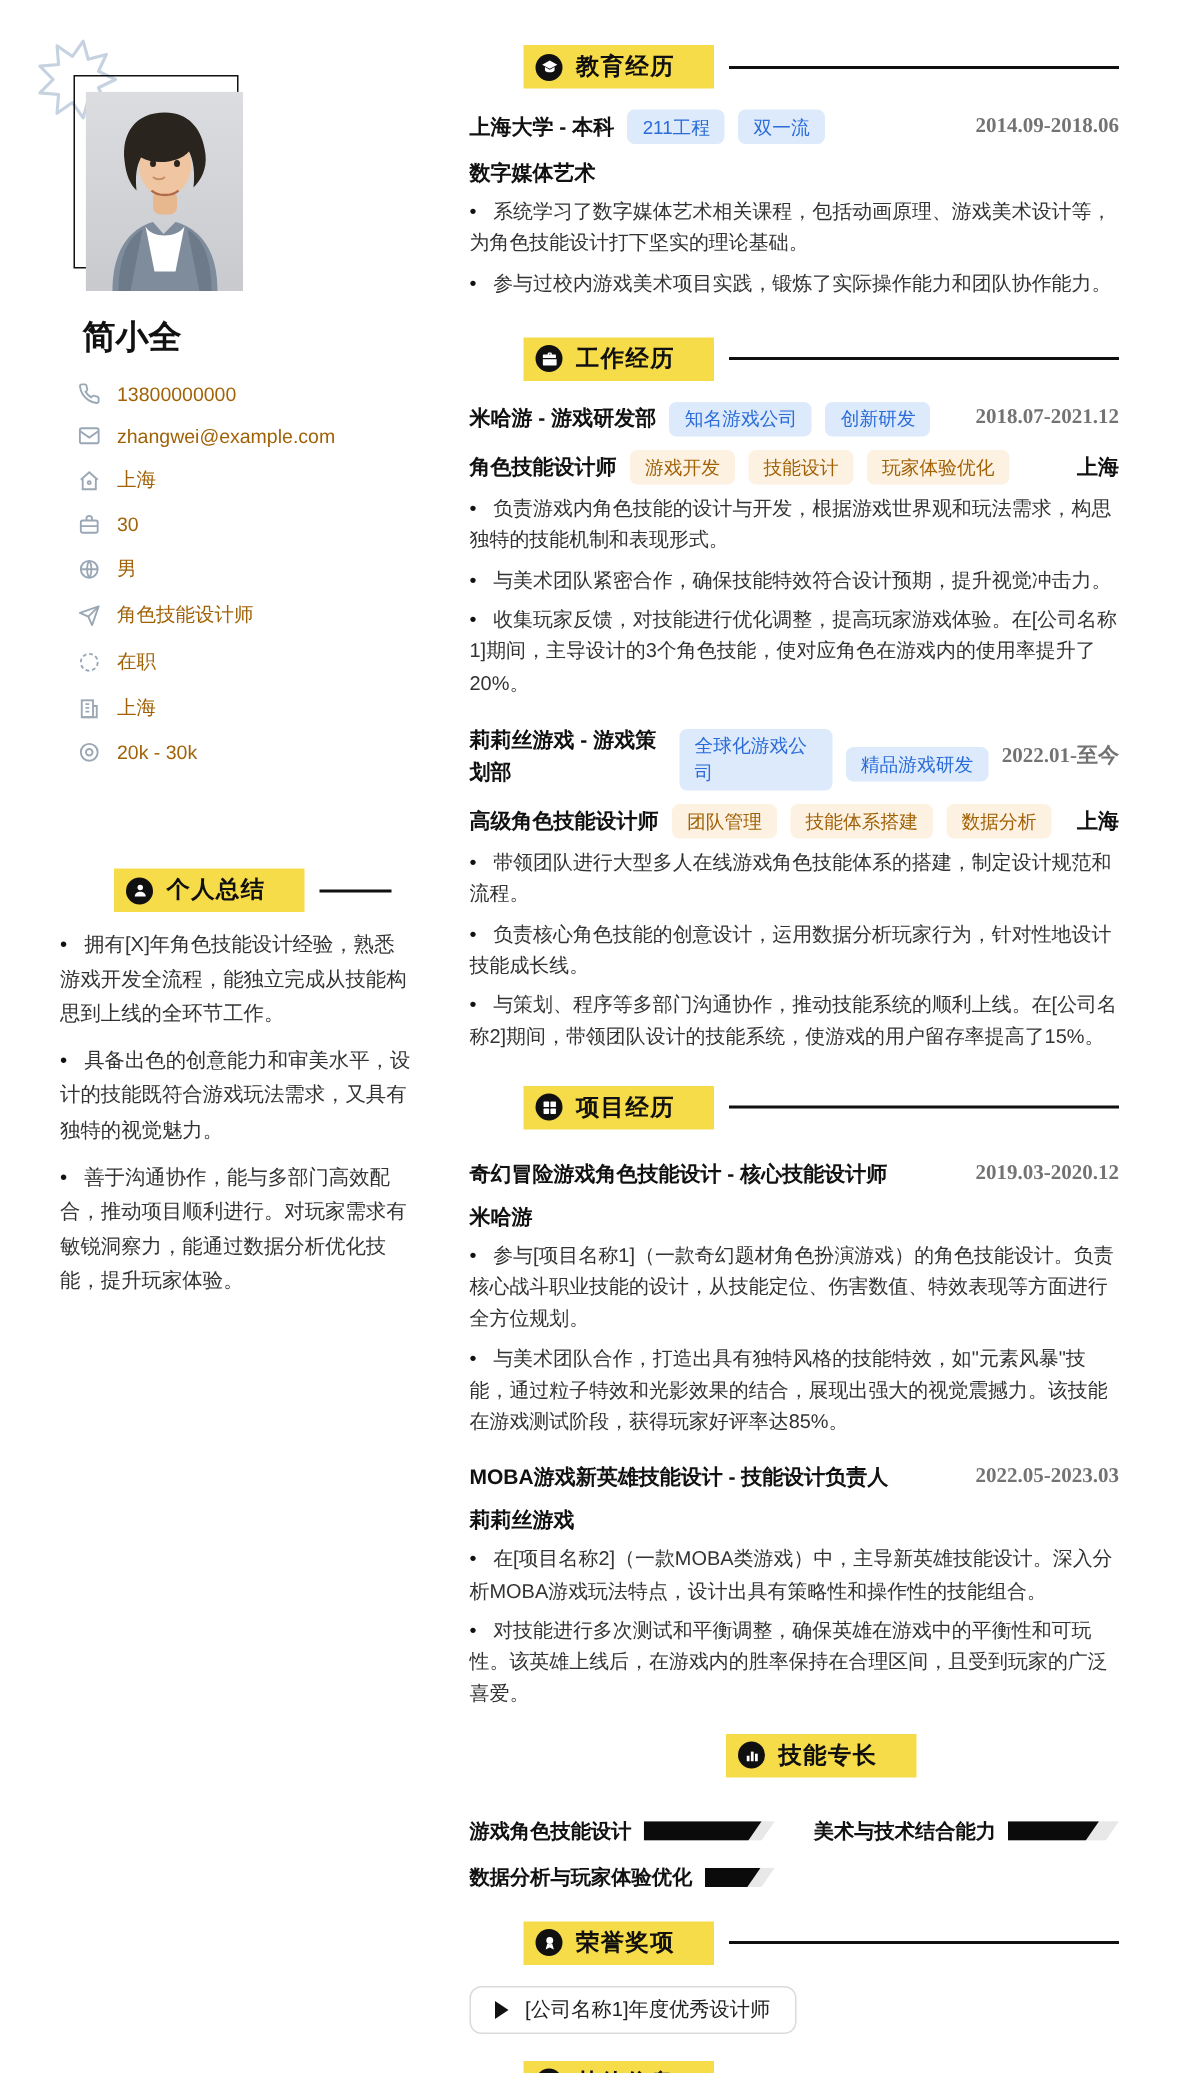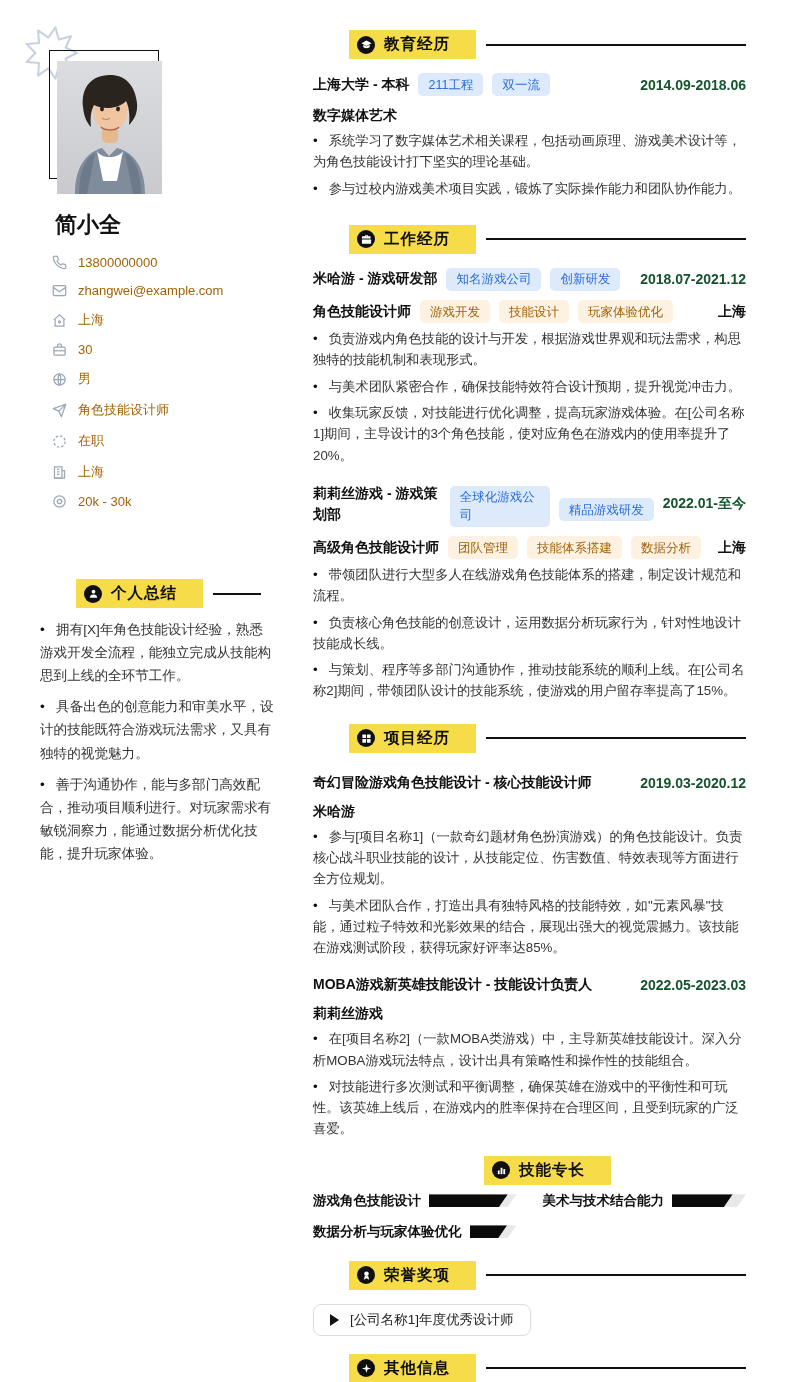--- a/index.html
+++ b/index.html
@@ -22,21 +22,21 @@
   .sidebar .sec-line{flex:0 0 48px;}
 
   .sec-edu{margin-top:30px;} .sec-work{margin-top:26px;} .sec-proj{margin-top:22px;}
   .sec-skill{margin-top:16px;flex-direction:column;} .sec-honor{margin-top:20px;} .sec-other{margin-top:18px;}
 
   
   .ent-head{display:flex;align-items:center;gap:9px;margin-top:14px;}
   .ent-head.top{align-items:flex-start;}
   .ent-title{font-weight:bold;font-size:14px;color:#111;}
   .ent-title.w2{width:140px;line-height:1.55;}
-  .date{margin-left:auto;font-weight:bold;font-size:14px;color:#14532d;white-space:nowrap;}
+  .date{margin-left:auto;font-weight:bold;font-size:14px;color:#737373;white-space:nowrap;font-family:Liberation Serif, serif;}
   .role-row{display:flex;align-items:center;gap:9px;margin-top:9px;}
   .loc{margin-left:auto;font-weight:bold;font-size:14px;color:#111;}
   .sub-bold{font-weight:bold;font-size:14px;color:#111;margin-top:11px;}
 
   .tag{font-size:12.5px;padding:2.5px 10px;border-radius:5px;white-space:nowrap;line-height:1.45;}
   .tag.blue{background:#DCEAFB;color:#2B6CD9;}
   .tag.orange{background:#FDF1E1;color:#a16207;}
   .tag.wrap2{white-space:normal;max-width:88px;}
 
   .bl{margin:5px 0 0;font-size:13.3px;line-height:1.6;color:#333;}
@@ -52,21 +52,21 @@
   .name{margin:12px 0 0 15px;font-size:22px;font-weight:bold;color:#111;}
   .contact{margin:15px 0 0 12px;display:flex;flex-direction:column;gap:13px;}
   .c-item{display:flex;align-items:center;gap:11px;font-size:13px;color:#a16207;}
   .c-ic{width:15px;height:15px;color:#9AA7B5;flex:none;display:flex;}
   .c-ic svg{width:15px;height:15px;display:block;}
   .side-sec{margin-top:70px;}
   .side-bullets{margin-top:10px;}
   .side-bullets .bl{font-size:13.6px;line-height:1.7;margin-top:8px;color:#333;}
 
   
-  .skills{display:grid;grid-template-columns:1fr 1fr;column-gap:26px;row-gap:13px;margin-top:5px;}
+  .skills{display:grid;grid-template-columns:1fr 1fr;column-gap:26px;row-gap:13px;margin-top:25px;}
   .skill{display:flex;align-items:center;gap:8px;}
   .skill-label{font-size:13.5px;font-weight:bold;color:#111;white-space:nowrap;}
   .skill-bar{flex:1;height:13px;background:#E8E8E8;clip-path:polygon(0 0,100% 0,calc(100% - 9px) 100%,0 100%);}
   .skill-fill{height:100%;background:#0B0B0B;clip-path:polygon(0 0,100% 0,calc(100% - 9px) 100%,0 100%);}
 
   
   .badge{display:inline-flex;align-items:center;gap:11px;margin-top:14px;border:1px solid #DBDBDB;border-radius:8px;padding:6px 16px;font-size:13.5px;color:#222;background:#fff;cursor:pointer;}
   .play{width:0;height:0;border-left:9px solid #111;border-top:6px solid transparent;border-bottom:6px solid transparent;}
 </style>
 </head>

